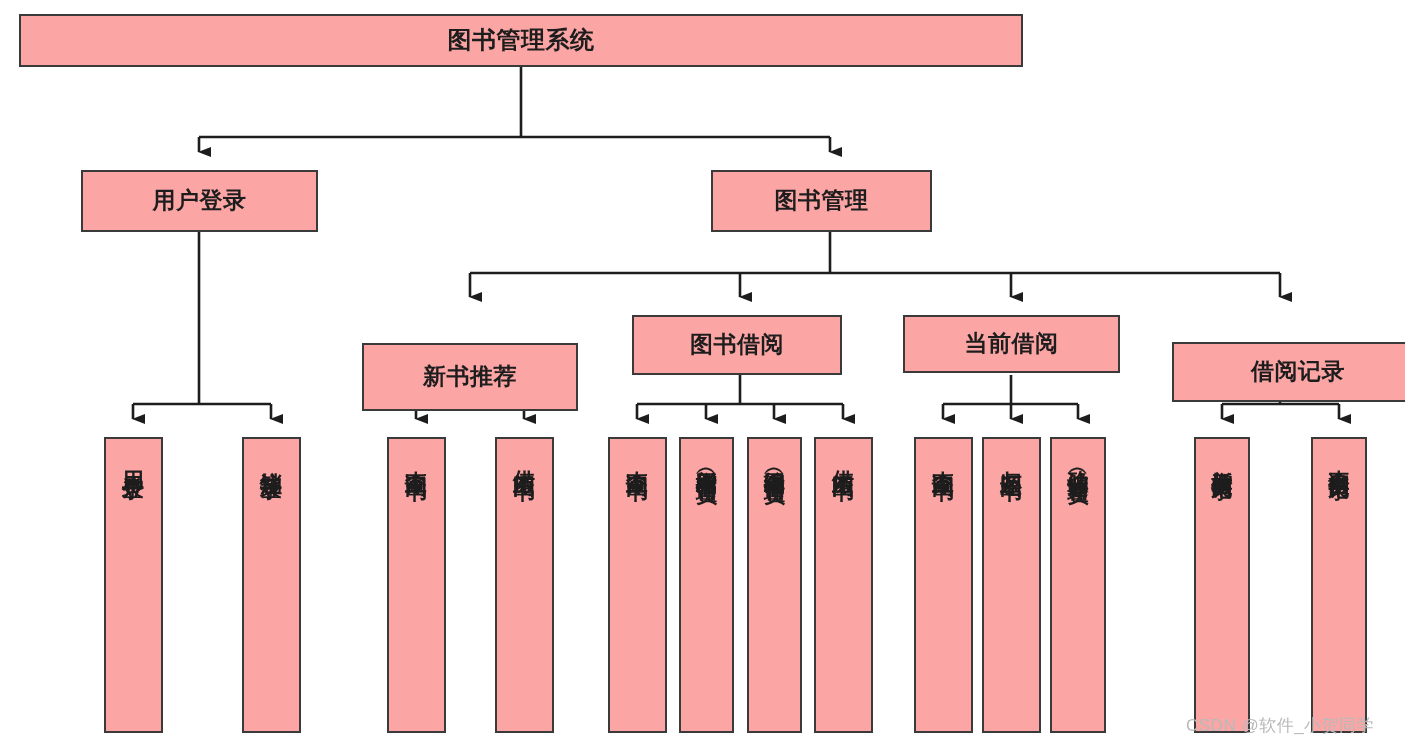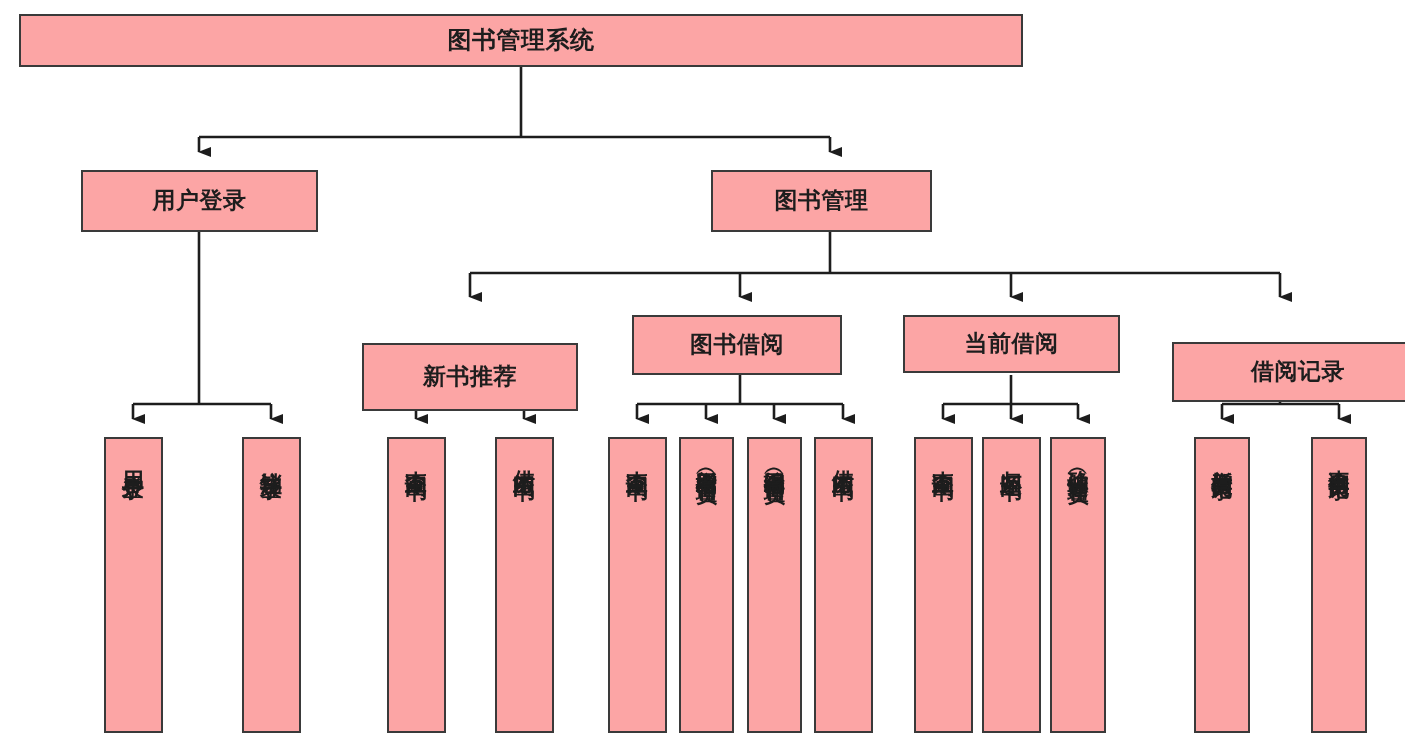--- a/index.html
+++ b/index.html
@@ -191,14 +191,15 @@
     <span class="label">确认归还（管理员）</span>
   </div>
 
   <div class="node v narrow" style="left:1194px;top:437px;width:56px;height:296px;">
     <span class="label">新增借阅记录</span>
   </div>
   <div class="node v narrow" style="left:1311px;top:437px;width:56px;height:296px;">
     <span class="label">查询借阅记录</span>
   </div>
 
+  <div class="watermark">CSDN @软件_小贺同学</div>
 
 </div>
 
 </body></html>

